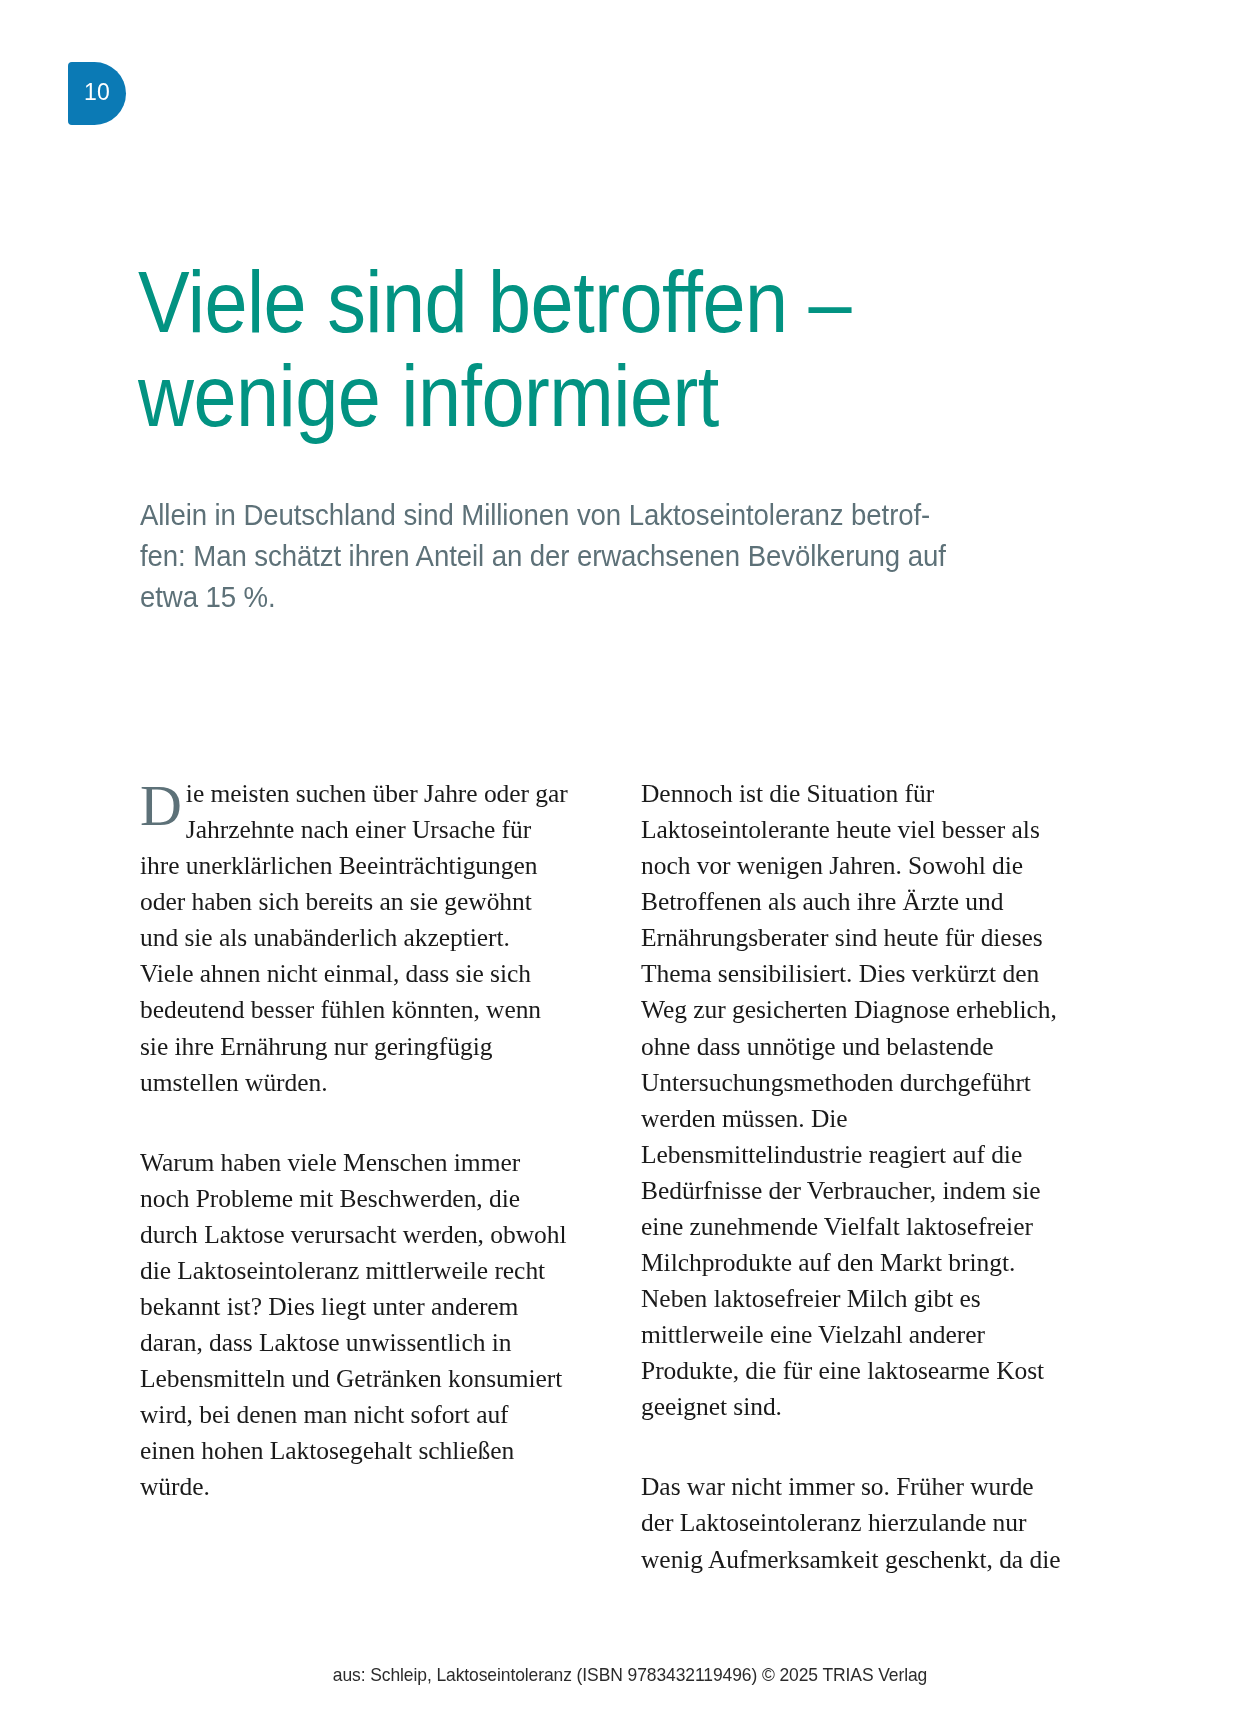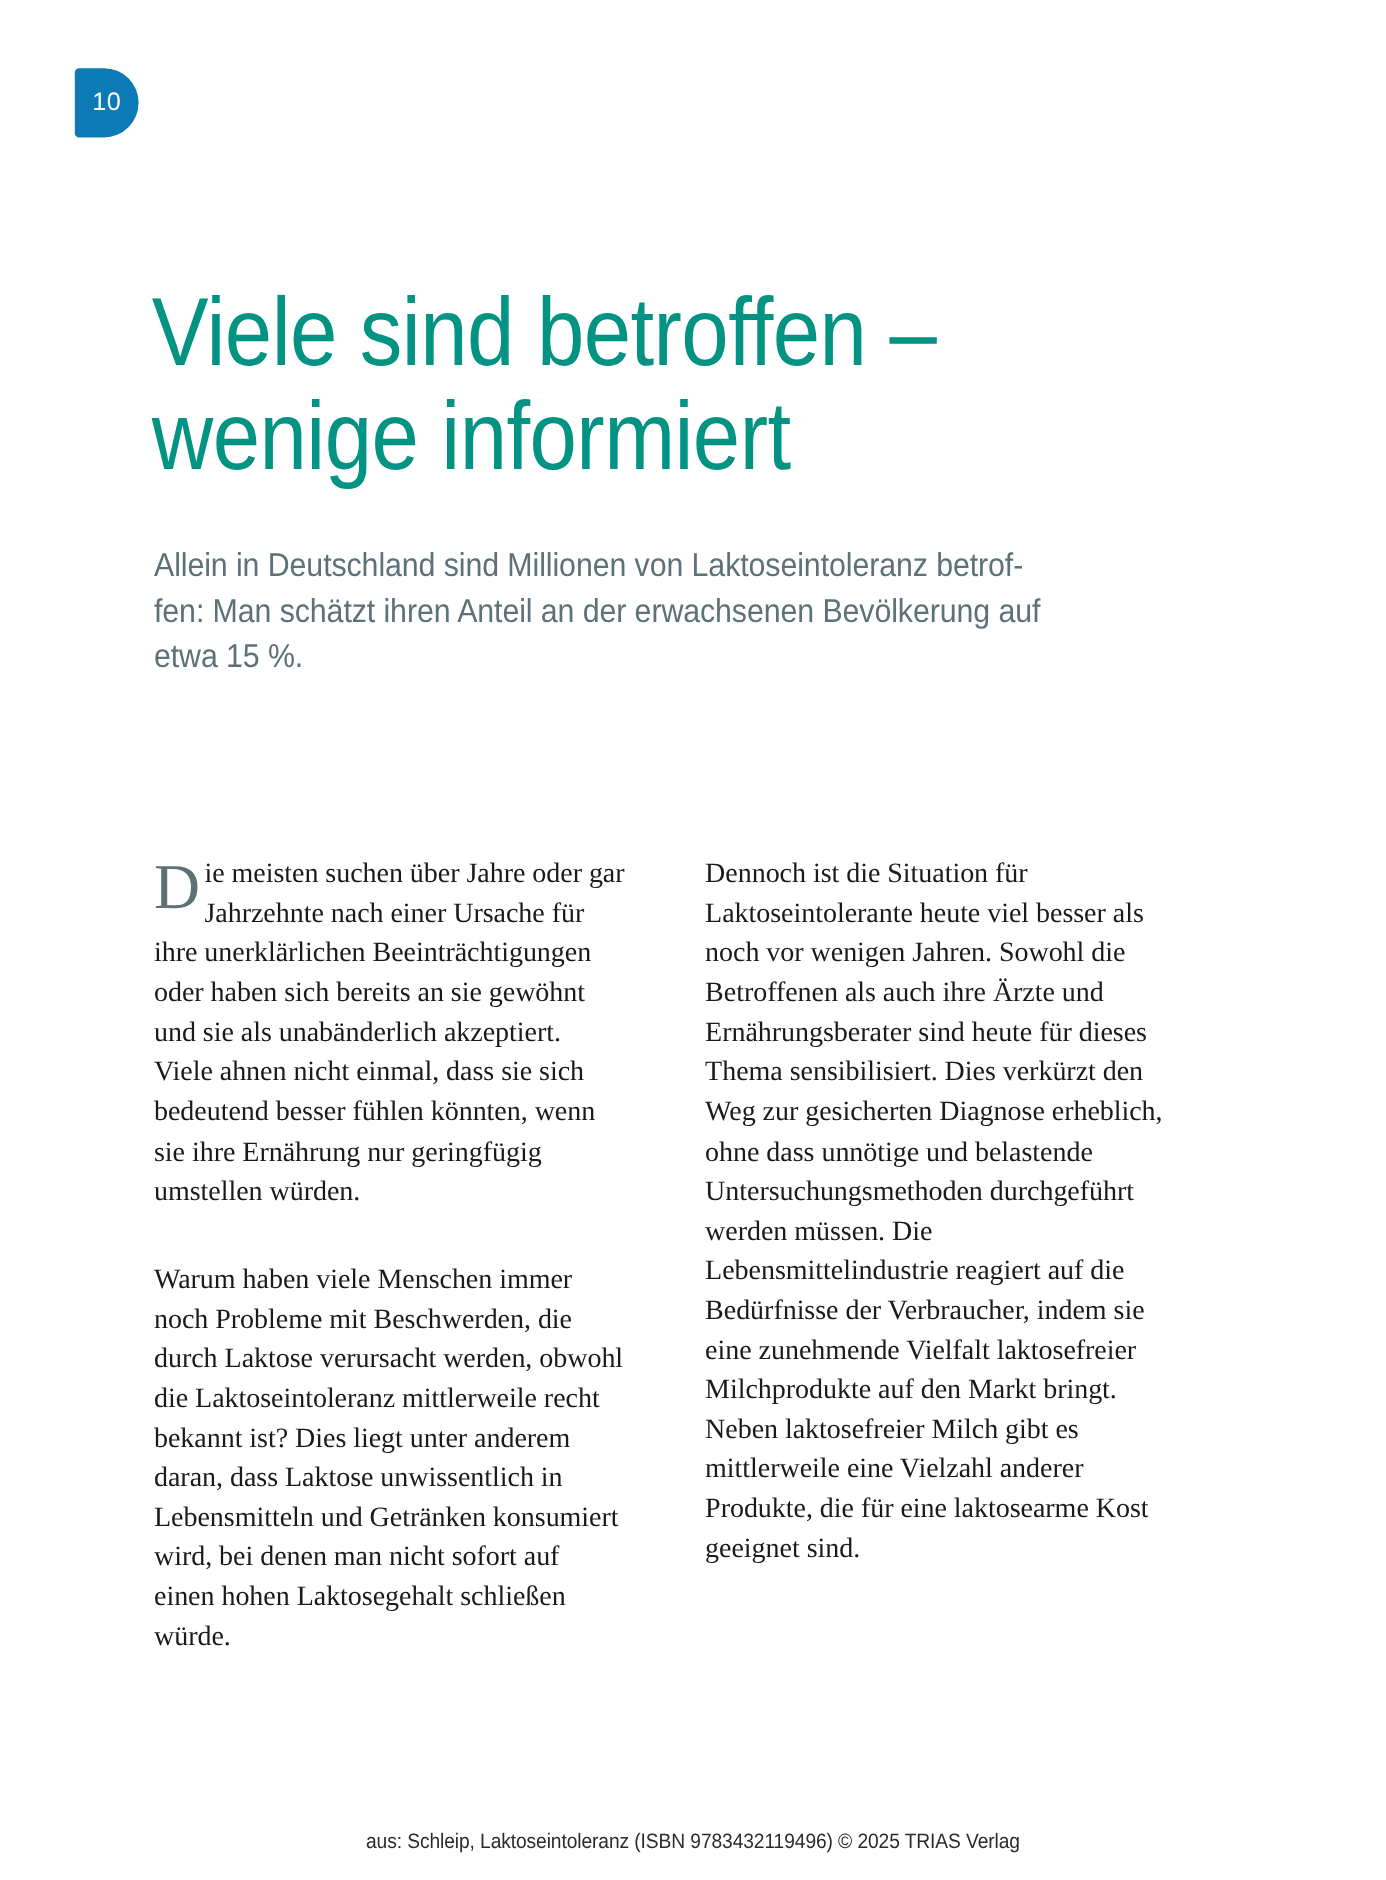--- a/index.html
+++ b/index.html
@@ -148,19 +148,20 @@
 
   <div class="columns">
 
     <div class="column">
       <p><span class="dropcap">D</span><span>ie meisten suchen über Jahre oder gar Jahrzehnte nach einer Ursache für ihre unerklärlichen Beeinträchtigungen oder haben sich bereits an sie gewöhnt und sie als unabänderlich akzeptiert. Viele ahnen nicht einmal, dass sie sich bedeutend besser fühlen könnten, wenn sie ihre Ernährung nur geringfügig umstellen würden.</span></p>
       <p>Warum haben viele Menschen immer noch Probleme mit Beschwerden, die durch Laktose verursacht werden, obwohl die Laktoseintoleranz mittlerweile recht bekannt ist? Dies liegt unter anderem daran, dass Laktose unwissentlich in Lebensmitteln und Getränken konsumiert wird, bei denen man nicht sofort auf einen hohen Laktosegehalt schließen würde.</p>
     </div>
 
     <div class="column">
       <p>Dennoch ist die Situation für Laktoseintolerante heute viel besser als noch vor wenigen Jahren. Sowohl die Betroffenen als auch ihre Ärzte und Ernährungsberater sind heute für dieses Thema sensibilisiert. Dies verkürzt den Weg zur gesicherten Diagnose erheblich, ohne dass unnötige und belastende Untersuchungsmethoden durchgeführt werden müssen. Die Lebensmittelindustrie reagiert auf die Bedürfnisse der Verbraucher, indem sie eine zunehmende Vielfalt laktosefreier Milchprodukte auf den Markt bringt. Neben laktosefreier Milch gibt es mittlerweile eine Vielzahl anderer Produkte, die für eine laktosearme Kost geeignet sind.</p>
+      <p>Das war nicht immer so. Früher wurde der Laktoseintoleranz hierzulande nur wenig Aufmerksamkeit geschenkt, da die</p>
     </div>
 
   </div>
 
   <div class="footer">aus: Schleip, Laktoseintoleranz (ISBN 9783432119496) © 2025 TRIAS Verlag</div>
 
 </div>
 
 </body></html>

